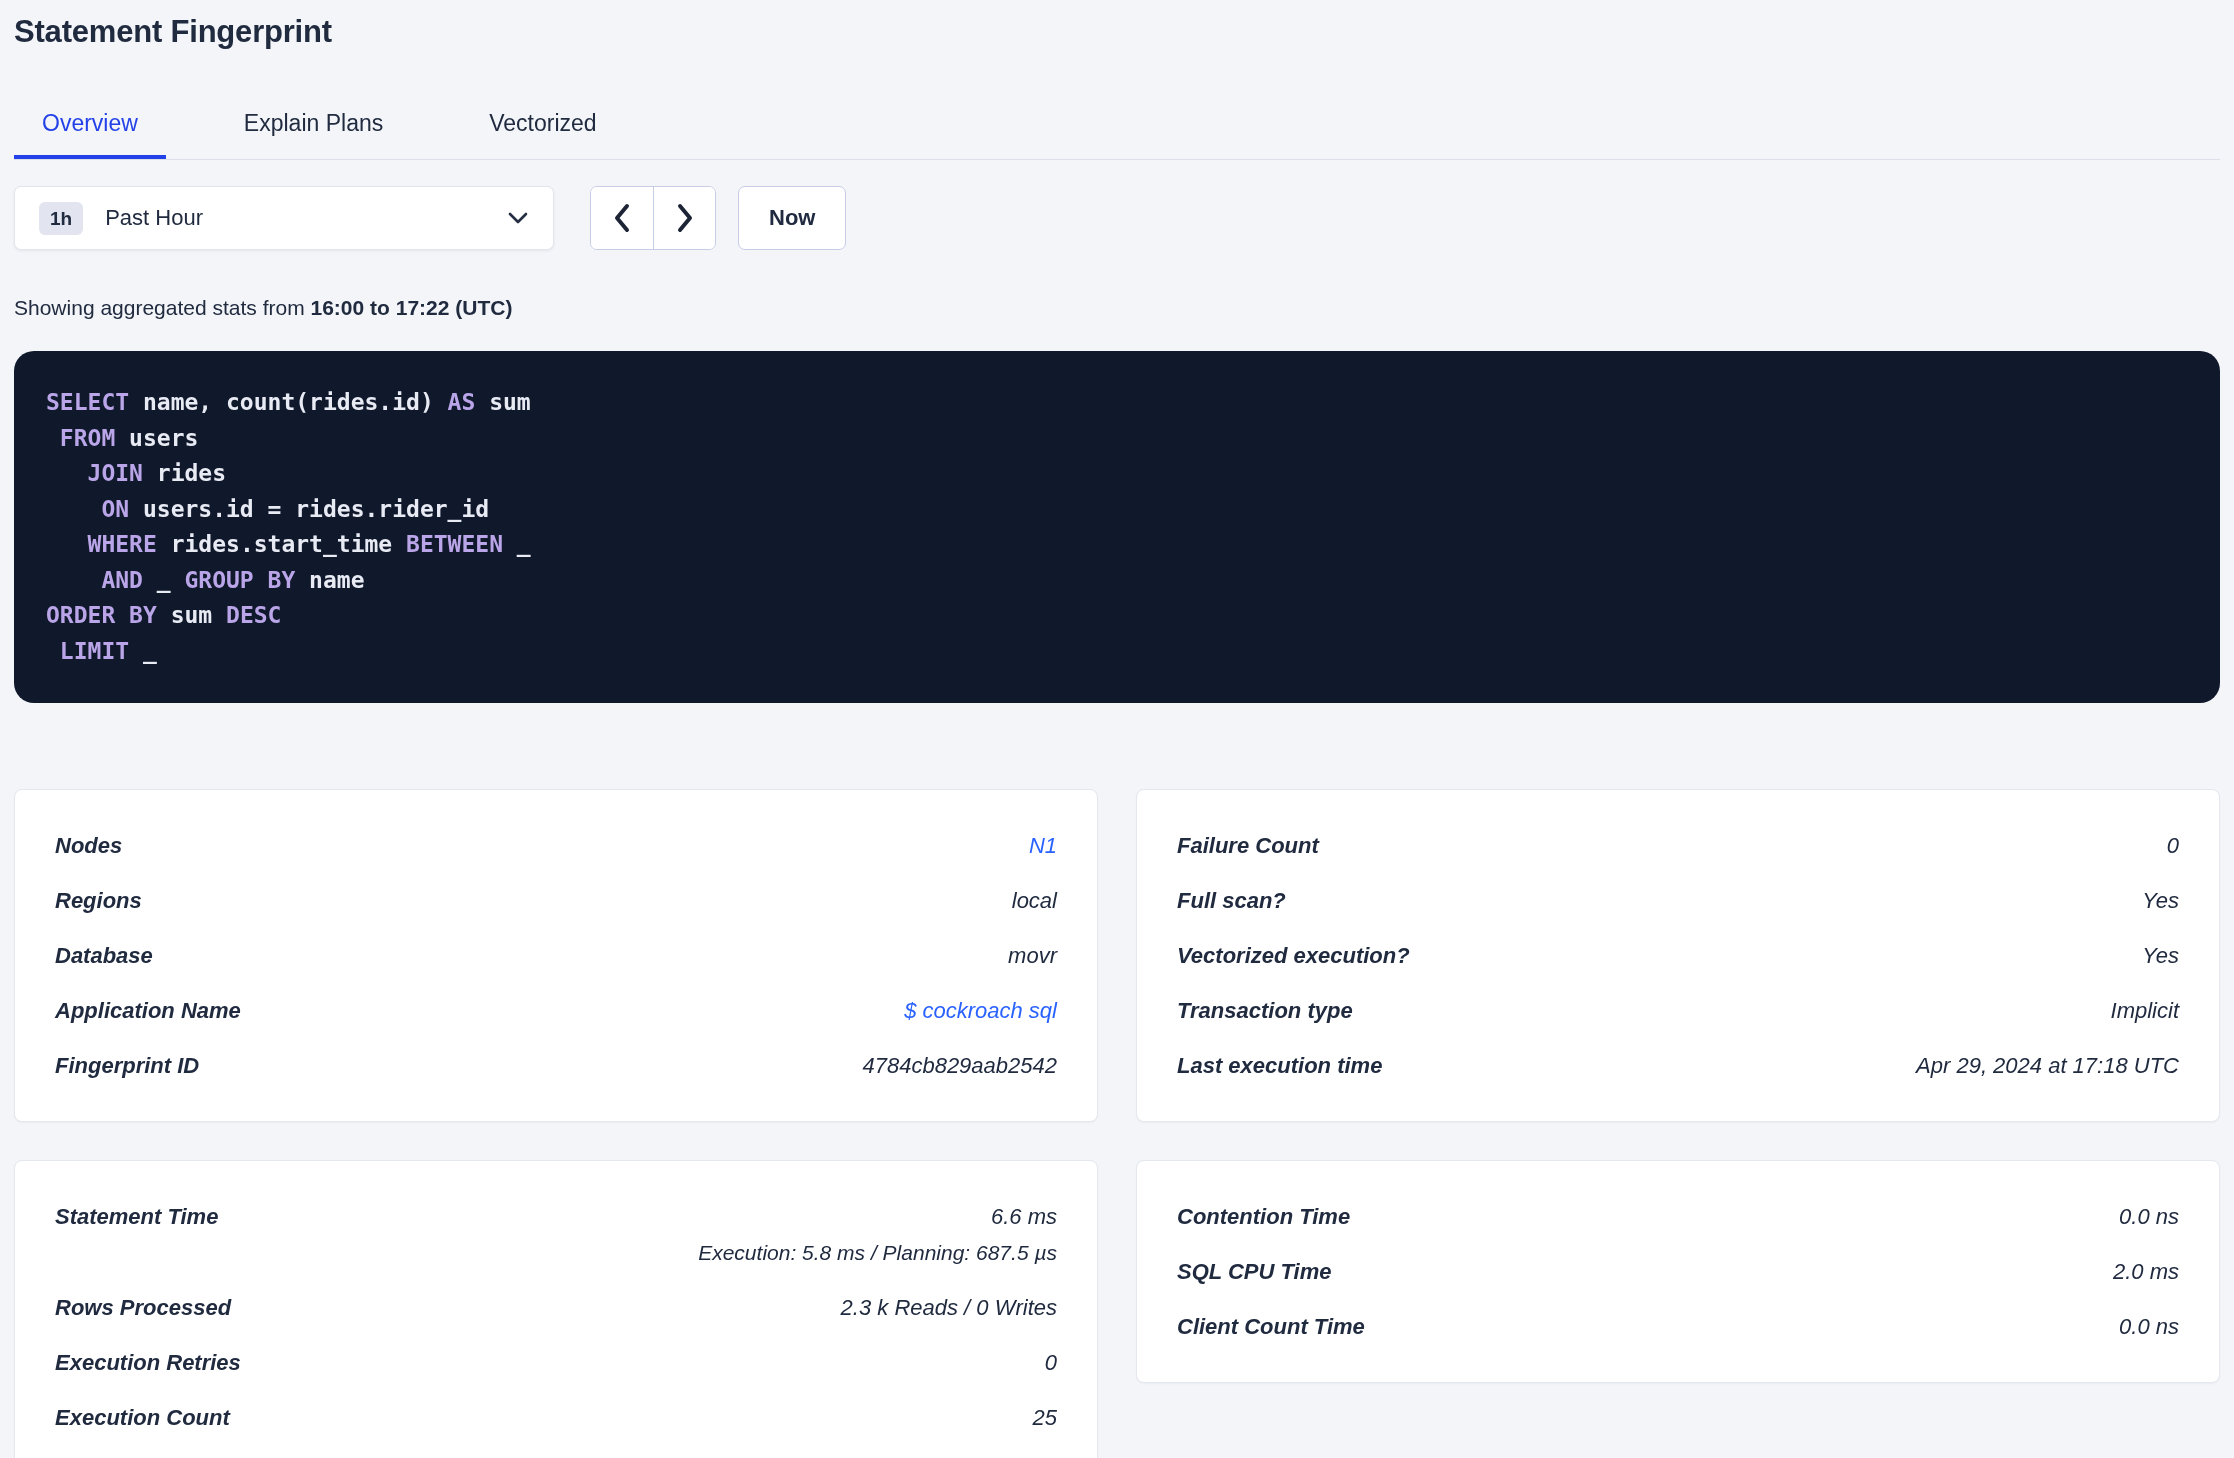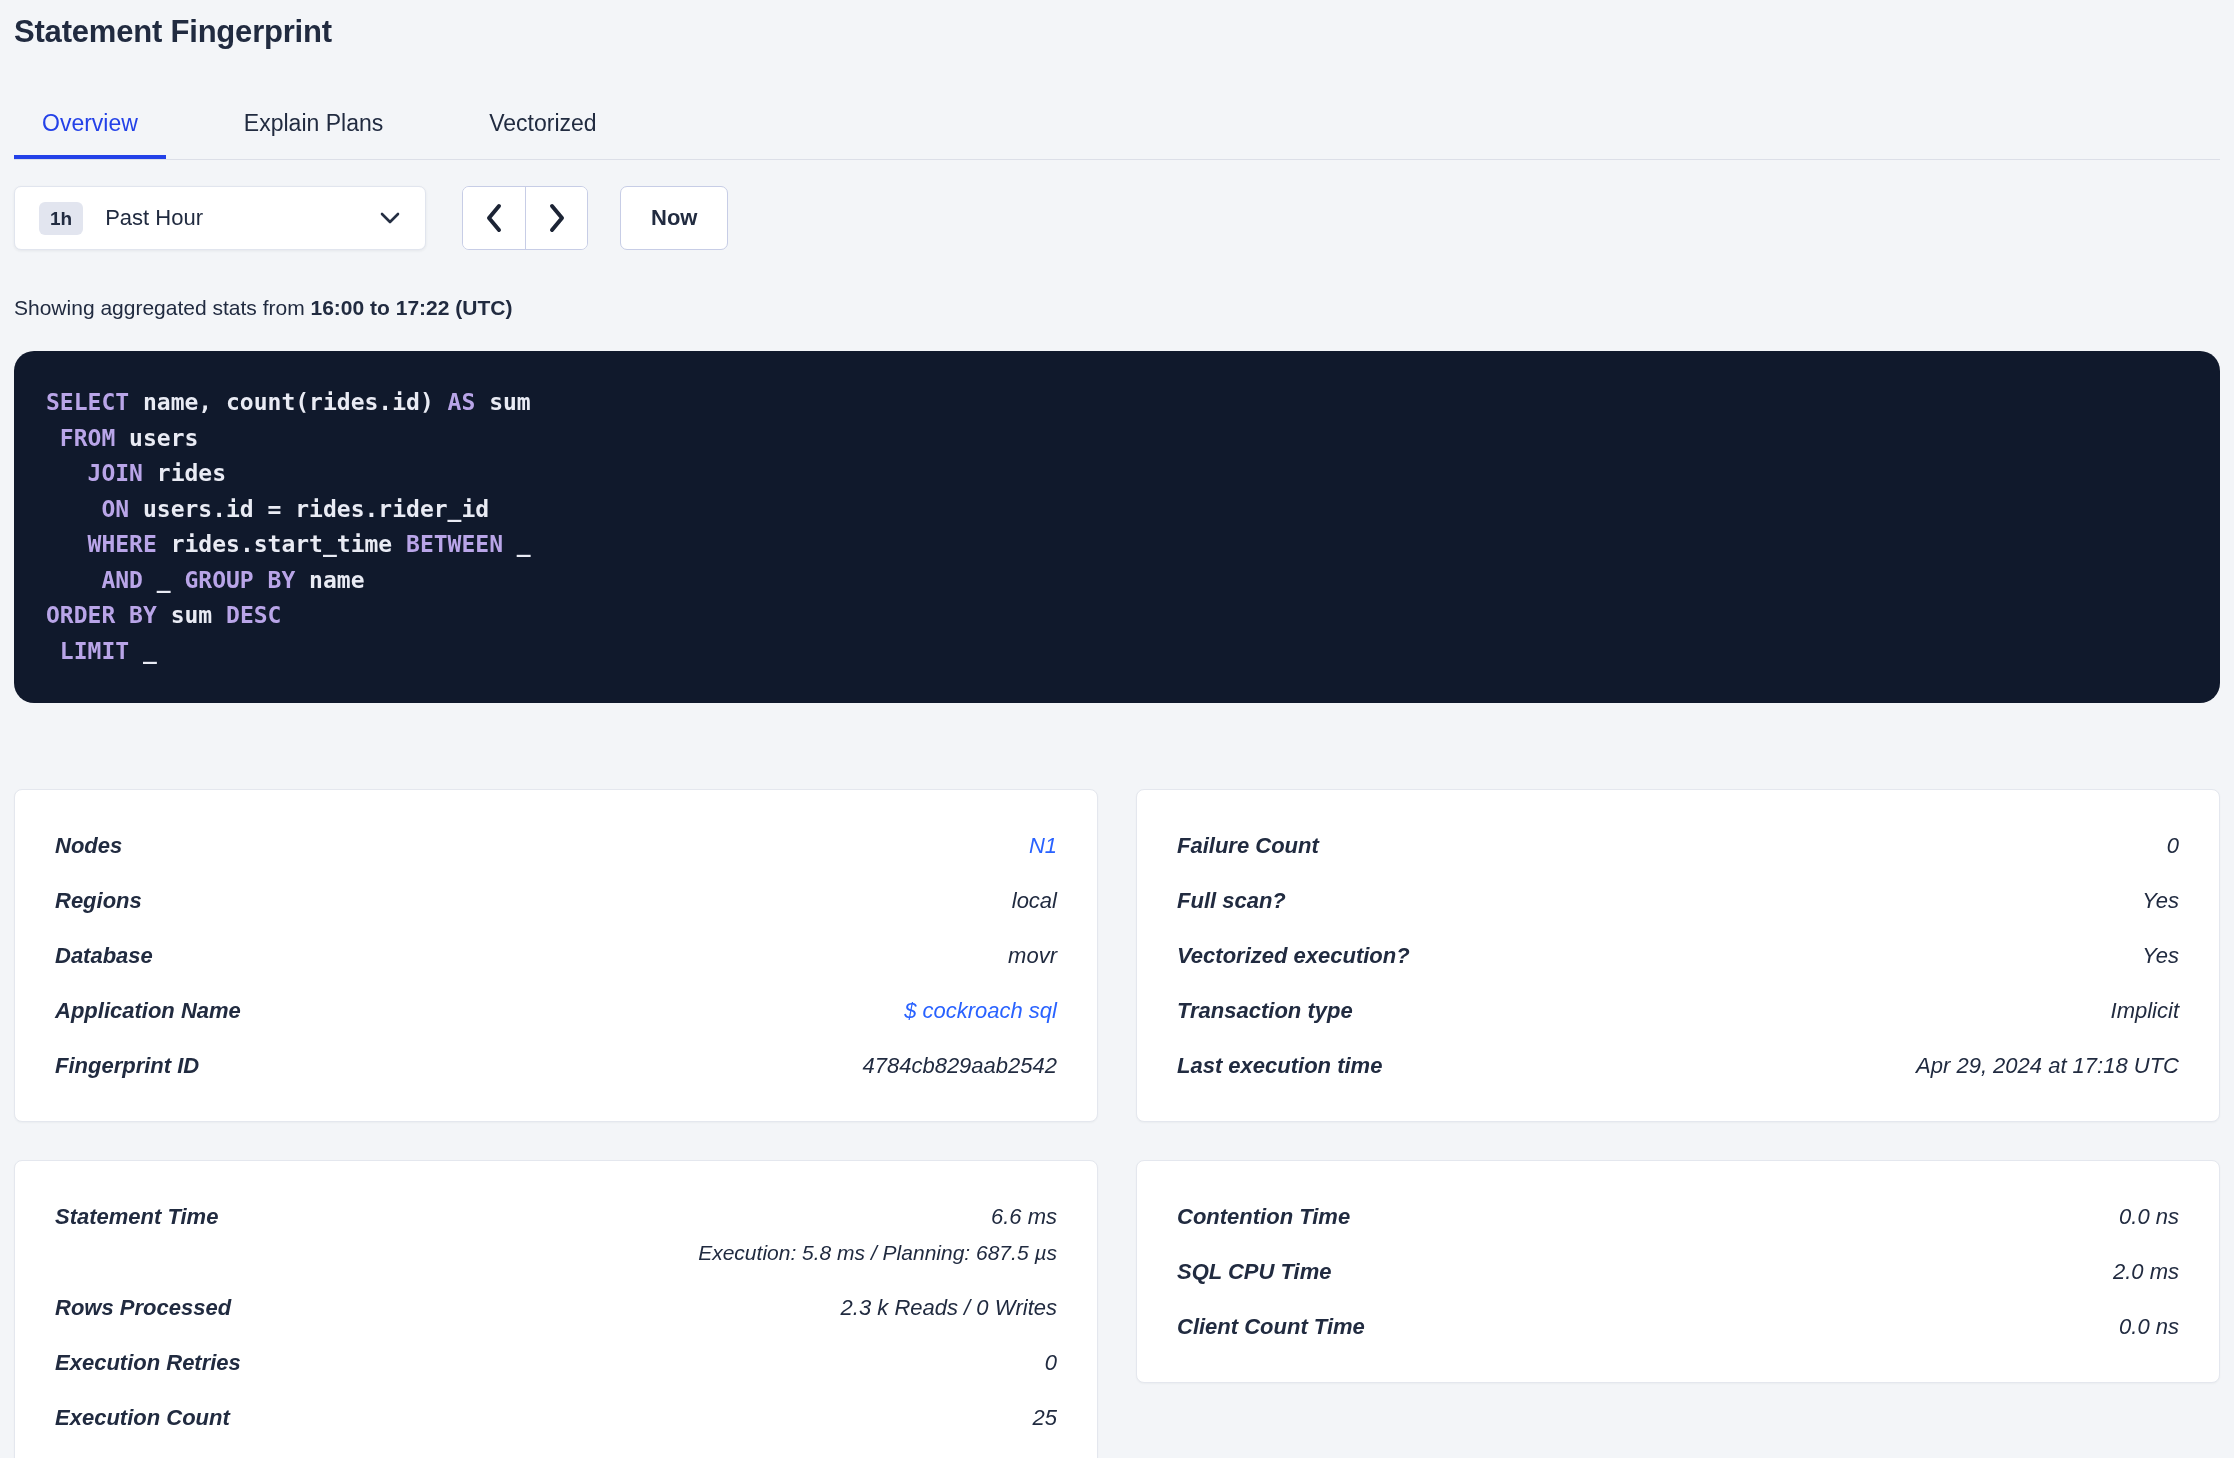--- a/index.html
+++ b/index.html
@@ -34,41 +34,41 @@
   }
   .tab{
     font-size:23px;line-height:27px;padding:18px 28px;
     color:var(--text);border-bottom:4px solid transparent;
     margin-right:50px;cursor:pointer;white-space:nowrap;
   }
   .tab.active{color:var(--tab-active);border-bottom-color:var(--tab-active);}
 
   .controls{margin-top:26px;display:flex;align-items:center;}
   .dropdown{
-    width:412px;height:64px;background:#fff;
+    width:540px;height:64px;background:#fff;
     border:1px solid #e1e5ee;border-radius:7px;
     display:flex;align-items:center;padding:0 24px;
     box-shadow:0 1px 3px rgba(32,42,61,0.07);cursor:pointer;
   }
   .badge{
     background:#e2e5ef;color:var(--text);font-weight:700;font-size:19px;
     padding:7px 11px;border-radius:6px;margin-right:22px;line-height:1;
   }
   .dd-label{font-size:22px;color:var(--text);flex:1;}
   .arrow-group{
     margin-left:36px;display:flex;height:64px;background:#fff;
     border:1px solid var(--btn-border);border-radius:7px;overflow:hidden;
   }
   .arrow-btn{
     width:62px;height:100%;display:flex;align-items:center;justify-content:center;
     background:#fff;border:none;padding:0;cursor:pointer;
   }
   .arrow-btn + .arrow-btn{border-left:1px solid var(--btn-border);}
   .now-btn{
-    margin-left:32px;height:64px;padding:0 30px;
+    margin-left:22px;height:64px;padding:0 30px;
     font-family:inherit;font-size:22px;font-weight:700;color:var(--text);
     background:#fff;border:1px solid var(--btn-border);border-radius:7px;cursor:pointer;
   }
 
   .stats-line{margin:44px 0 0;font-size:21px;line-height:27px;color:var(--text);}
   .stats-line b{font-weight:700;}
 
   .sql-box{
     margin:30px 0 0;background:var(--sql-bg);border-radius:20px;
     padding:34px 32px;color:var(--sql-text);

